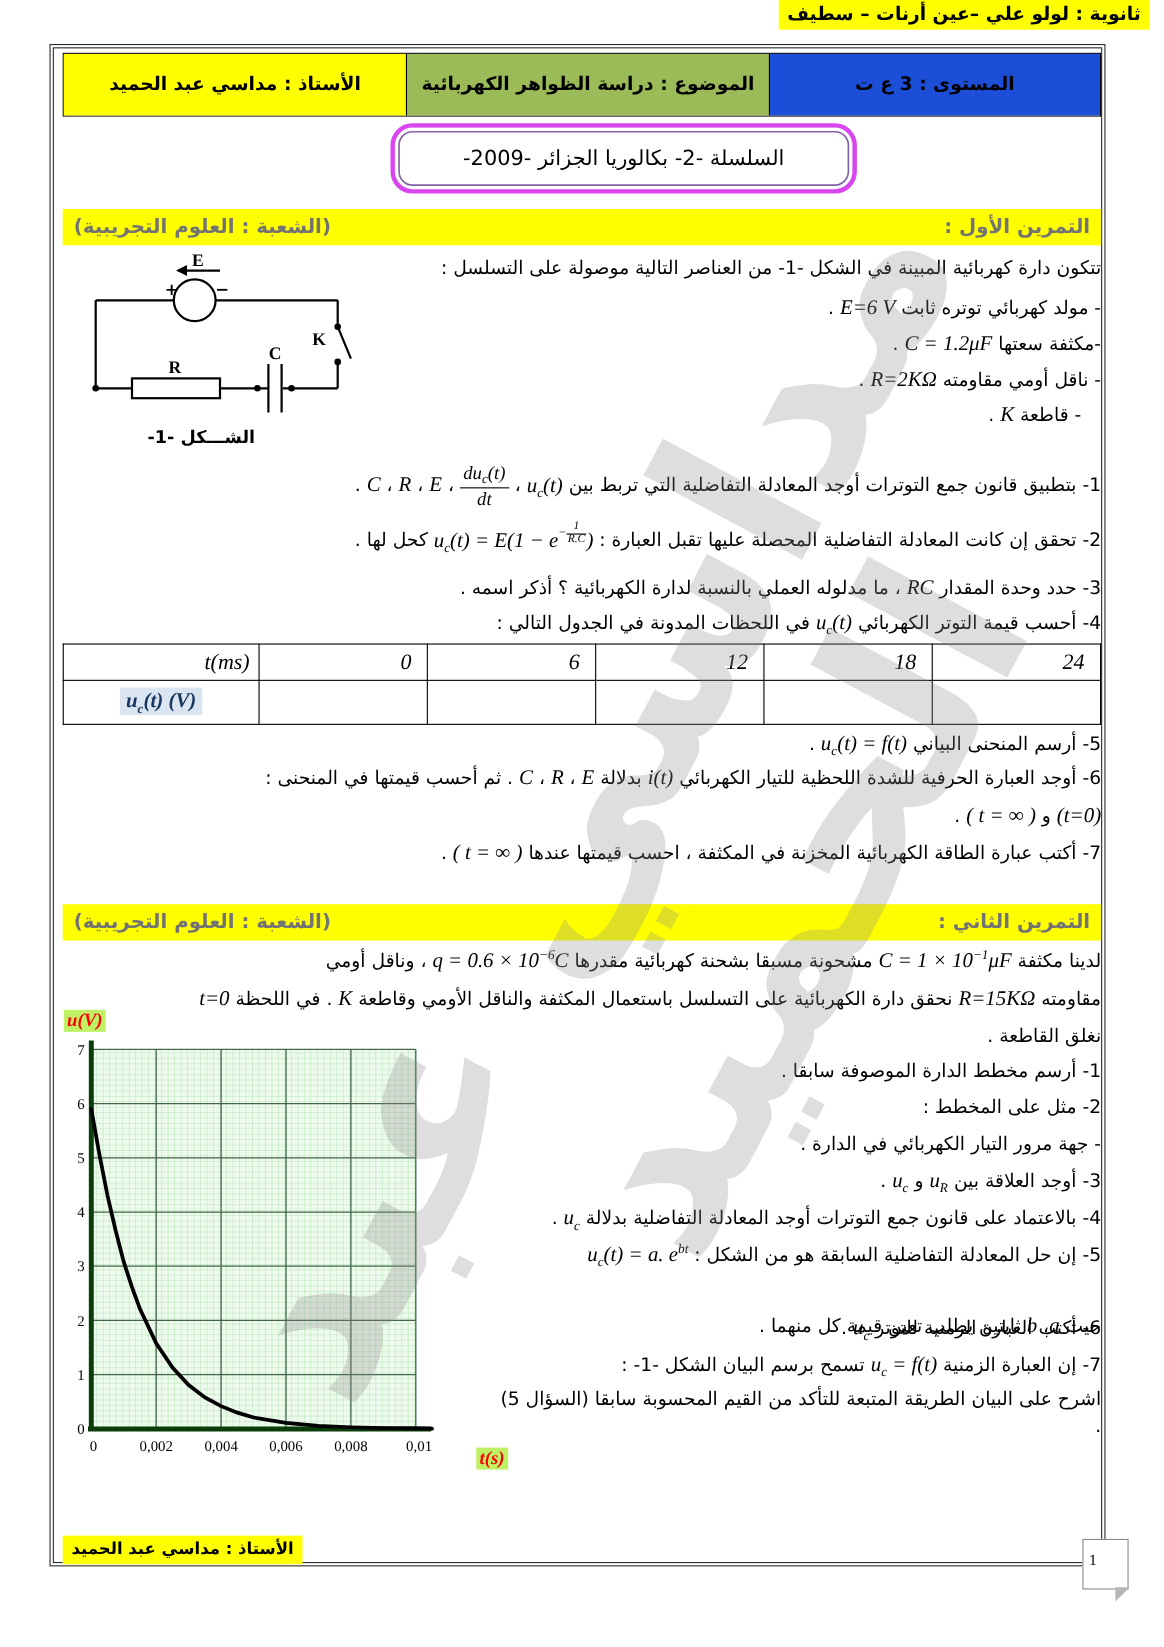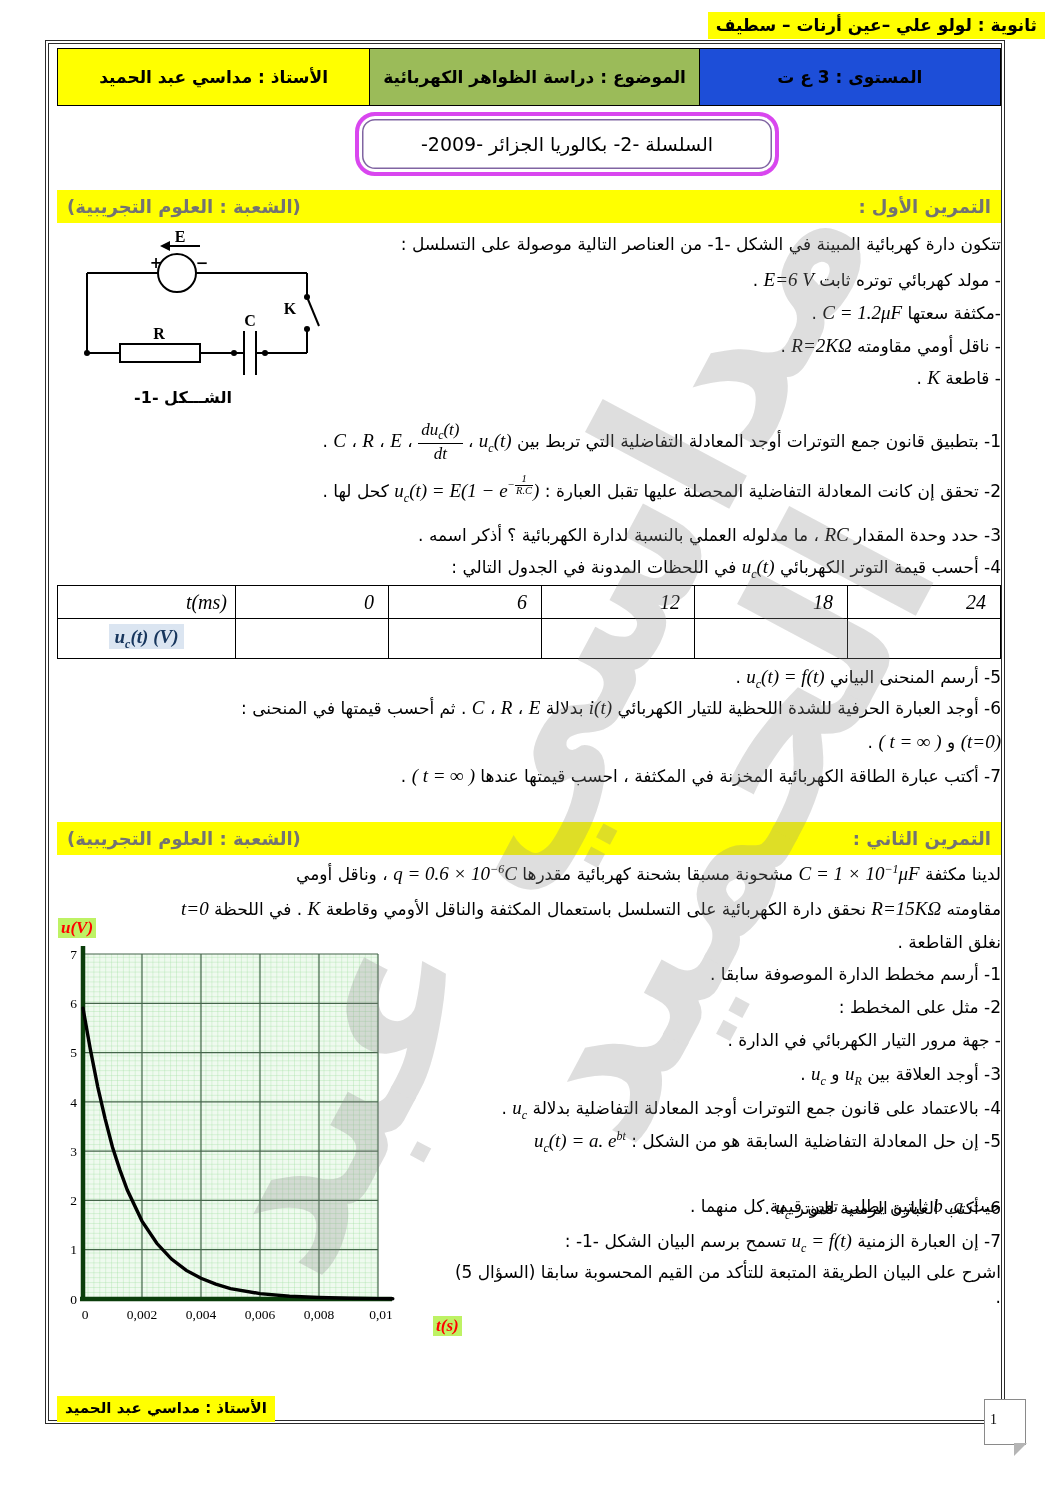--- a/index.html
+++ b/index.html
@@ -15,21 +15,21 @@
   .m sub{font-size:12px;font-style:italic;}
   .m sup{font-size:12px;}
   .frac{display:inline-block;text-align:center;vertical-align:middle;line-height:1.15;font-size:17px;}
   .frac .num{display:block;border-bottom:1.4px solid #000;padding:0 3px;}
   .frac .den{display:block;}
   .supfrac{display:inline-block;vertical-align:9px;font-size:11px;line-height:1;}
   .sfrac{display:inline-block;text-align:center;line-height:1;font-size:10.5px;vertical-align:middle;}
   .sfrac .sn{display:block;border-bottom:1px solid #000;padding:0 2px;}
   .sfrac .sd{display:block;padding:0 1px;}
   .border-box{left:45px;top:40px;width:960px;height:1384px;border:4px double #2b2b2b;box-sizing:border-box;}
-  .school{top:12px;right:13px;padding:1px 8px;font-size:17px;}
+  .school{top:0;right:13px;padding:1px 8px;font-size:17px;}
   .hdr-table{left:57px;top:48px;width:944px;height:58px;display:flex;direction:ltr;
              border:1.4px solid #000;box-sizing:border-box;}
   .hdr-cell{display:flex;align-items:center;justify-content:center;box-sizing:border-box;
             font-size:17px;font-weight:bold;border-right:1.4px solid #000;direction:rtl;}
   .hdr-cell:last-child{border-right:none;}
   .title-box{left:355px;top:112px;width:424px;height:64px;border:4px solid #d946ef;border-radius:20px;
              display:flex;align-items:center;justify-content:center;box-sizing:border-box;
              box-shadow:inset 0 0 0 3px #fff, inset 0 0 0 4.5px #8064a2;}
   .title-box span{font-size:19px;direction:rtl;unicode-bidi:isolate;}
   .ex-bar{left:57px;top:190px;width:944px;height:33px;background:#ffff00;display:flex;direction:rtl;
@@ -87,21 +87,21 @@
 
   <div class="abs ar" style="top:266px;left:350px;width:651px;">
     <span>- مولد كهربائي توتره ثابت </span><i class="m">E=6 V</i><span> .</span>
   </div>
   <div class="abs ar" style="top:299px;left:350px;width:651px;">
     <span>-مكثفة سعتها </span><i class="m">C = 1.2μF</i><span> .</span>
   </div>
   <div class="abs ar" style="top:332px;left:350px;width:651px;">
     <span>- ناقل أومي مقاومته </span><i class="m">R=2KΩ</i><span> .</span>
   </div>
-  <div class="abs ar" style="top:364px;left:350px;width:651px;">
+  <div class="abs ar" style="top:364px;left:332px;width:651px;">
     <span>- قاطعة </span><i class="m">K</i><span> .</span>
   </div>
 
   <svg class="abs" style="left:62px;top:230px;" width="280" height="160" viewBox="0 0 280 160">
     <g stroke="#000" stroke-width="2" fill="none">
       <path d="M25 43 H96"></path>
       <circle cx="115" cy="43" r="19"></circle>
       <path d="M134 43 H245"></path>
       <path d="M245 43 V66"></path>
       <path d="M245 67 L257 96"></path>

